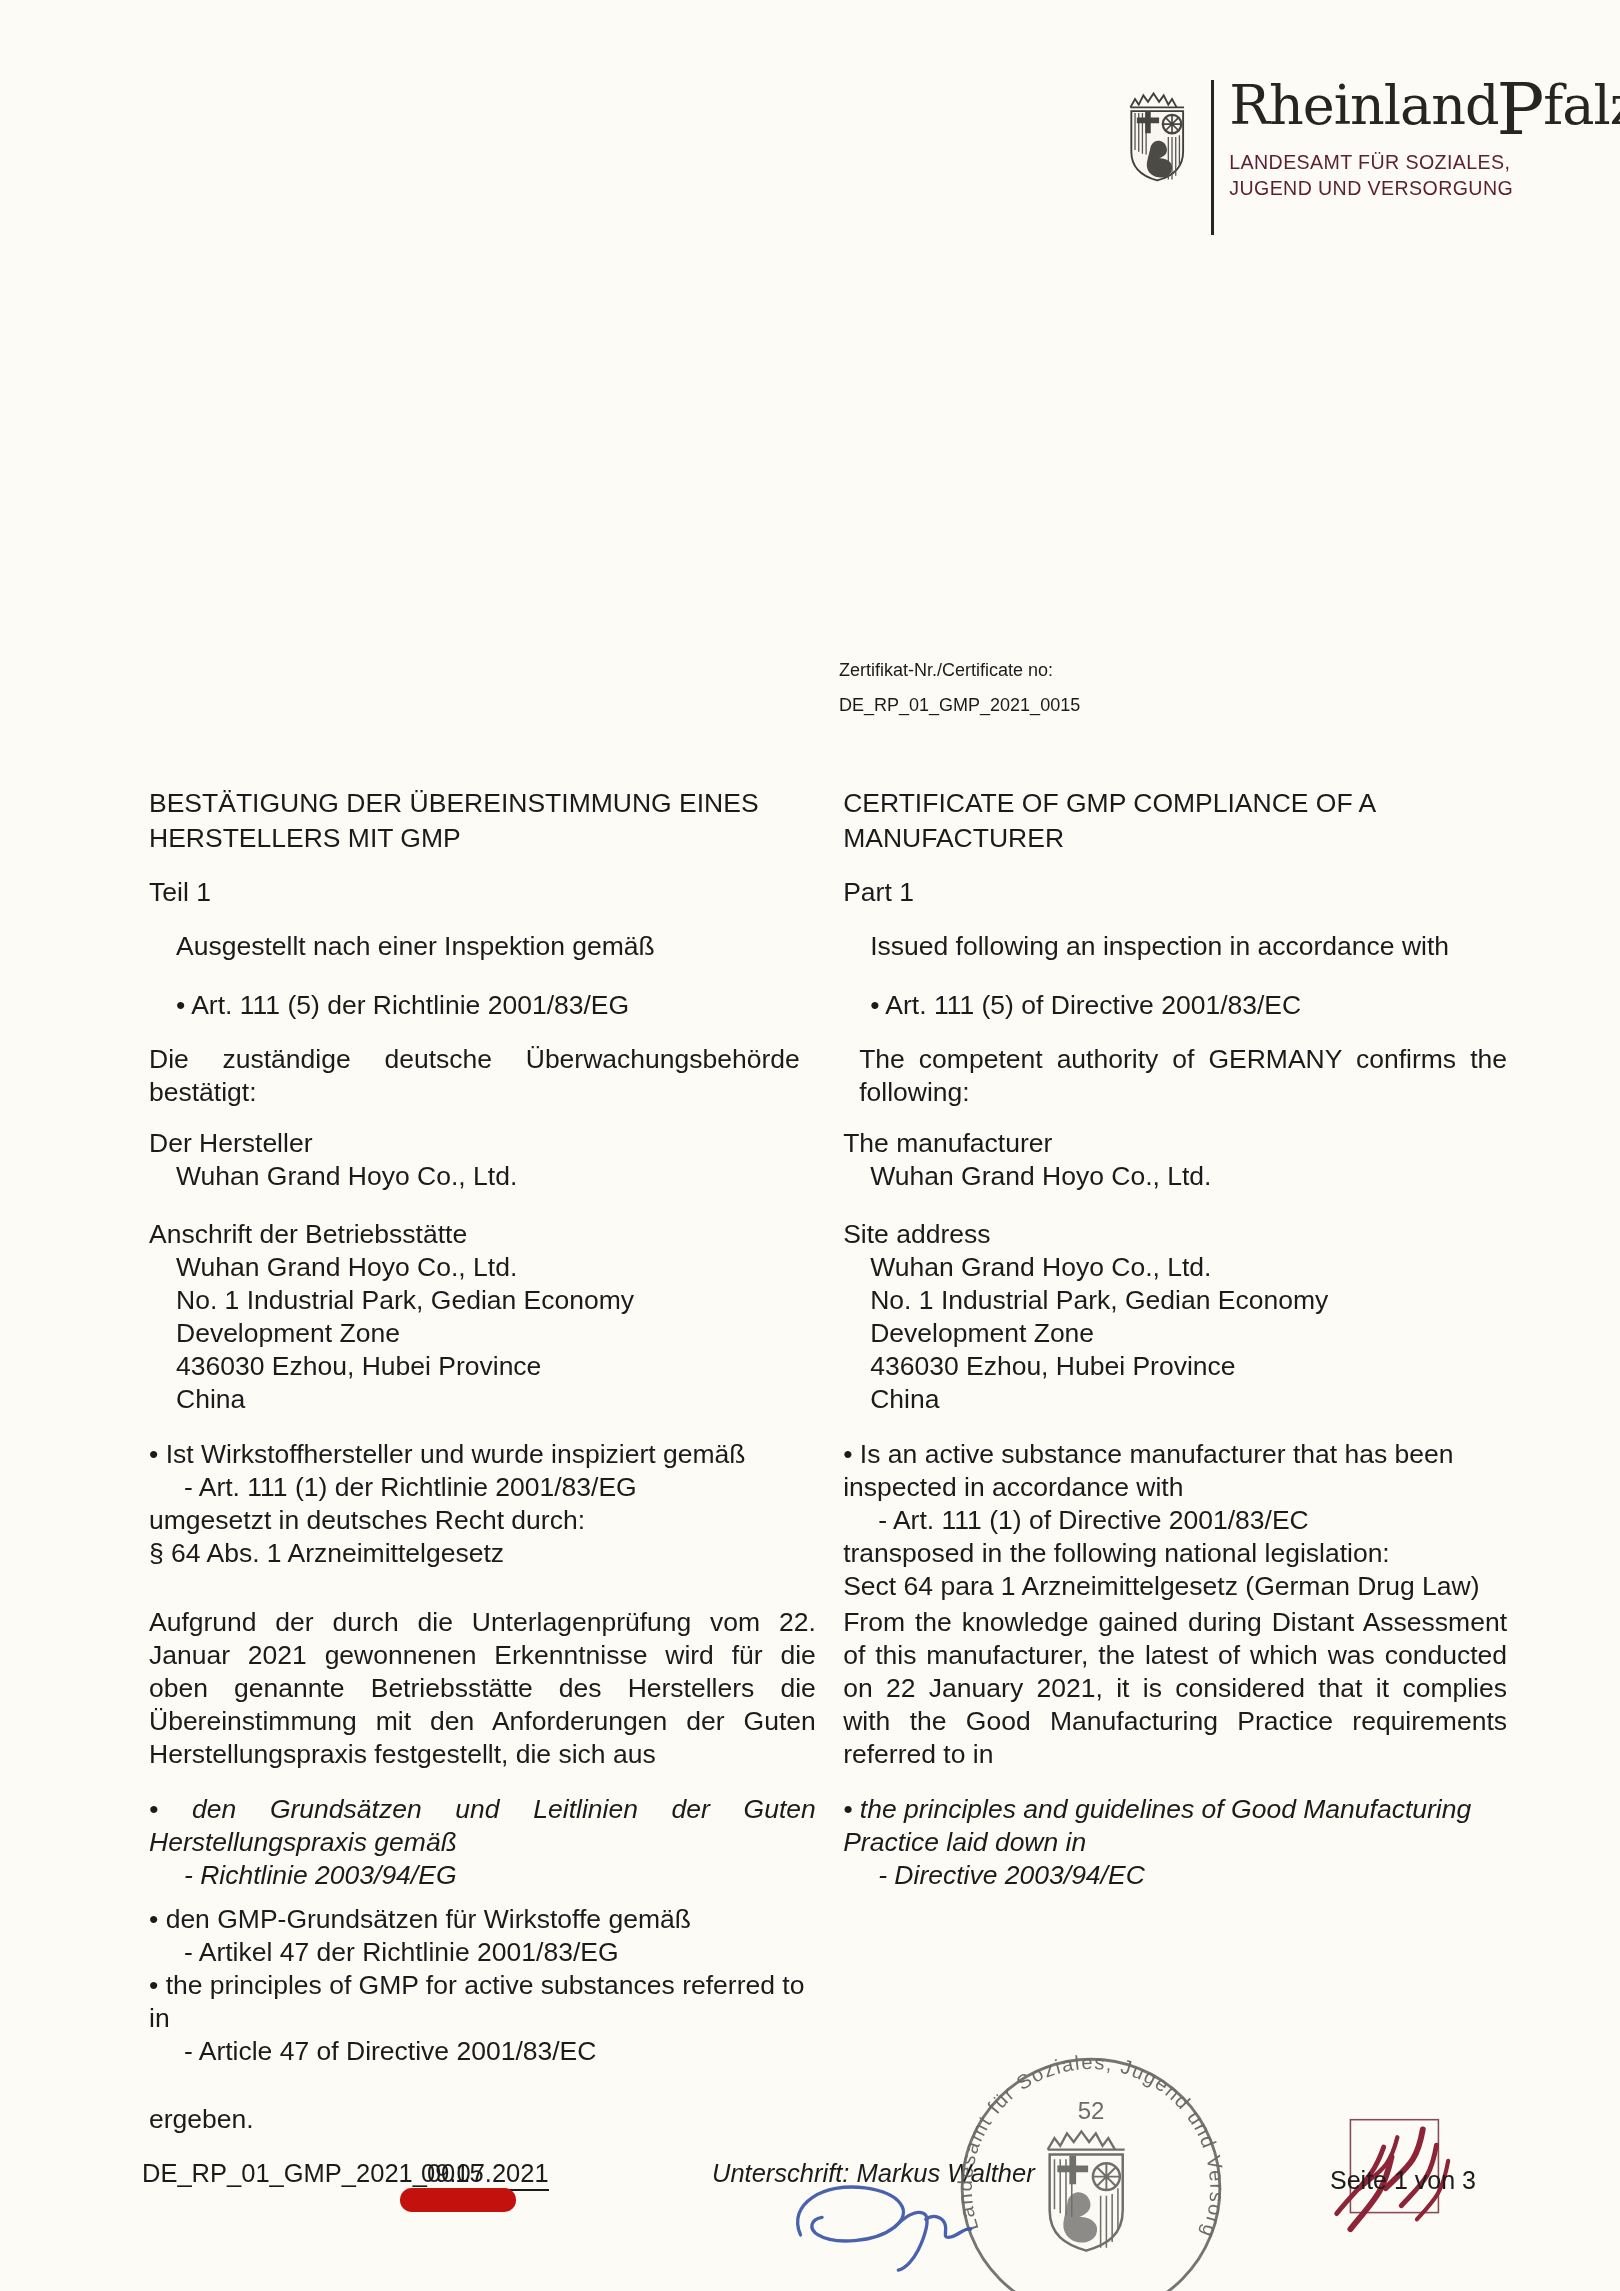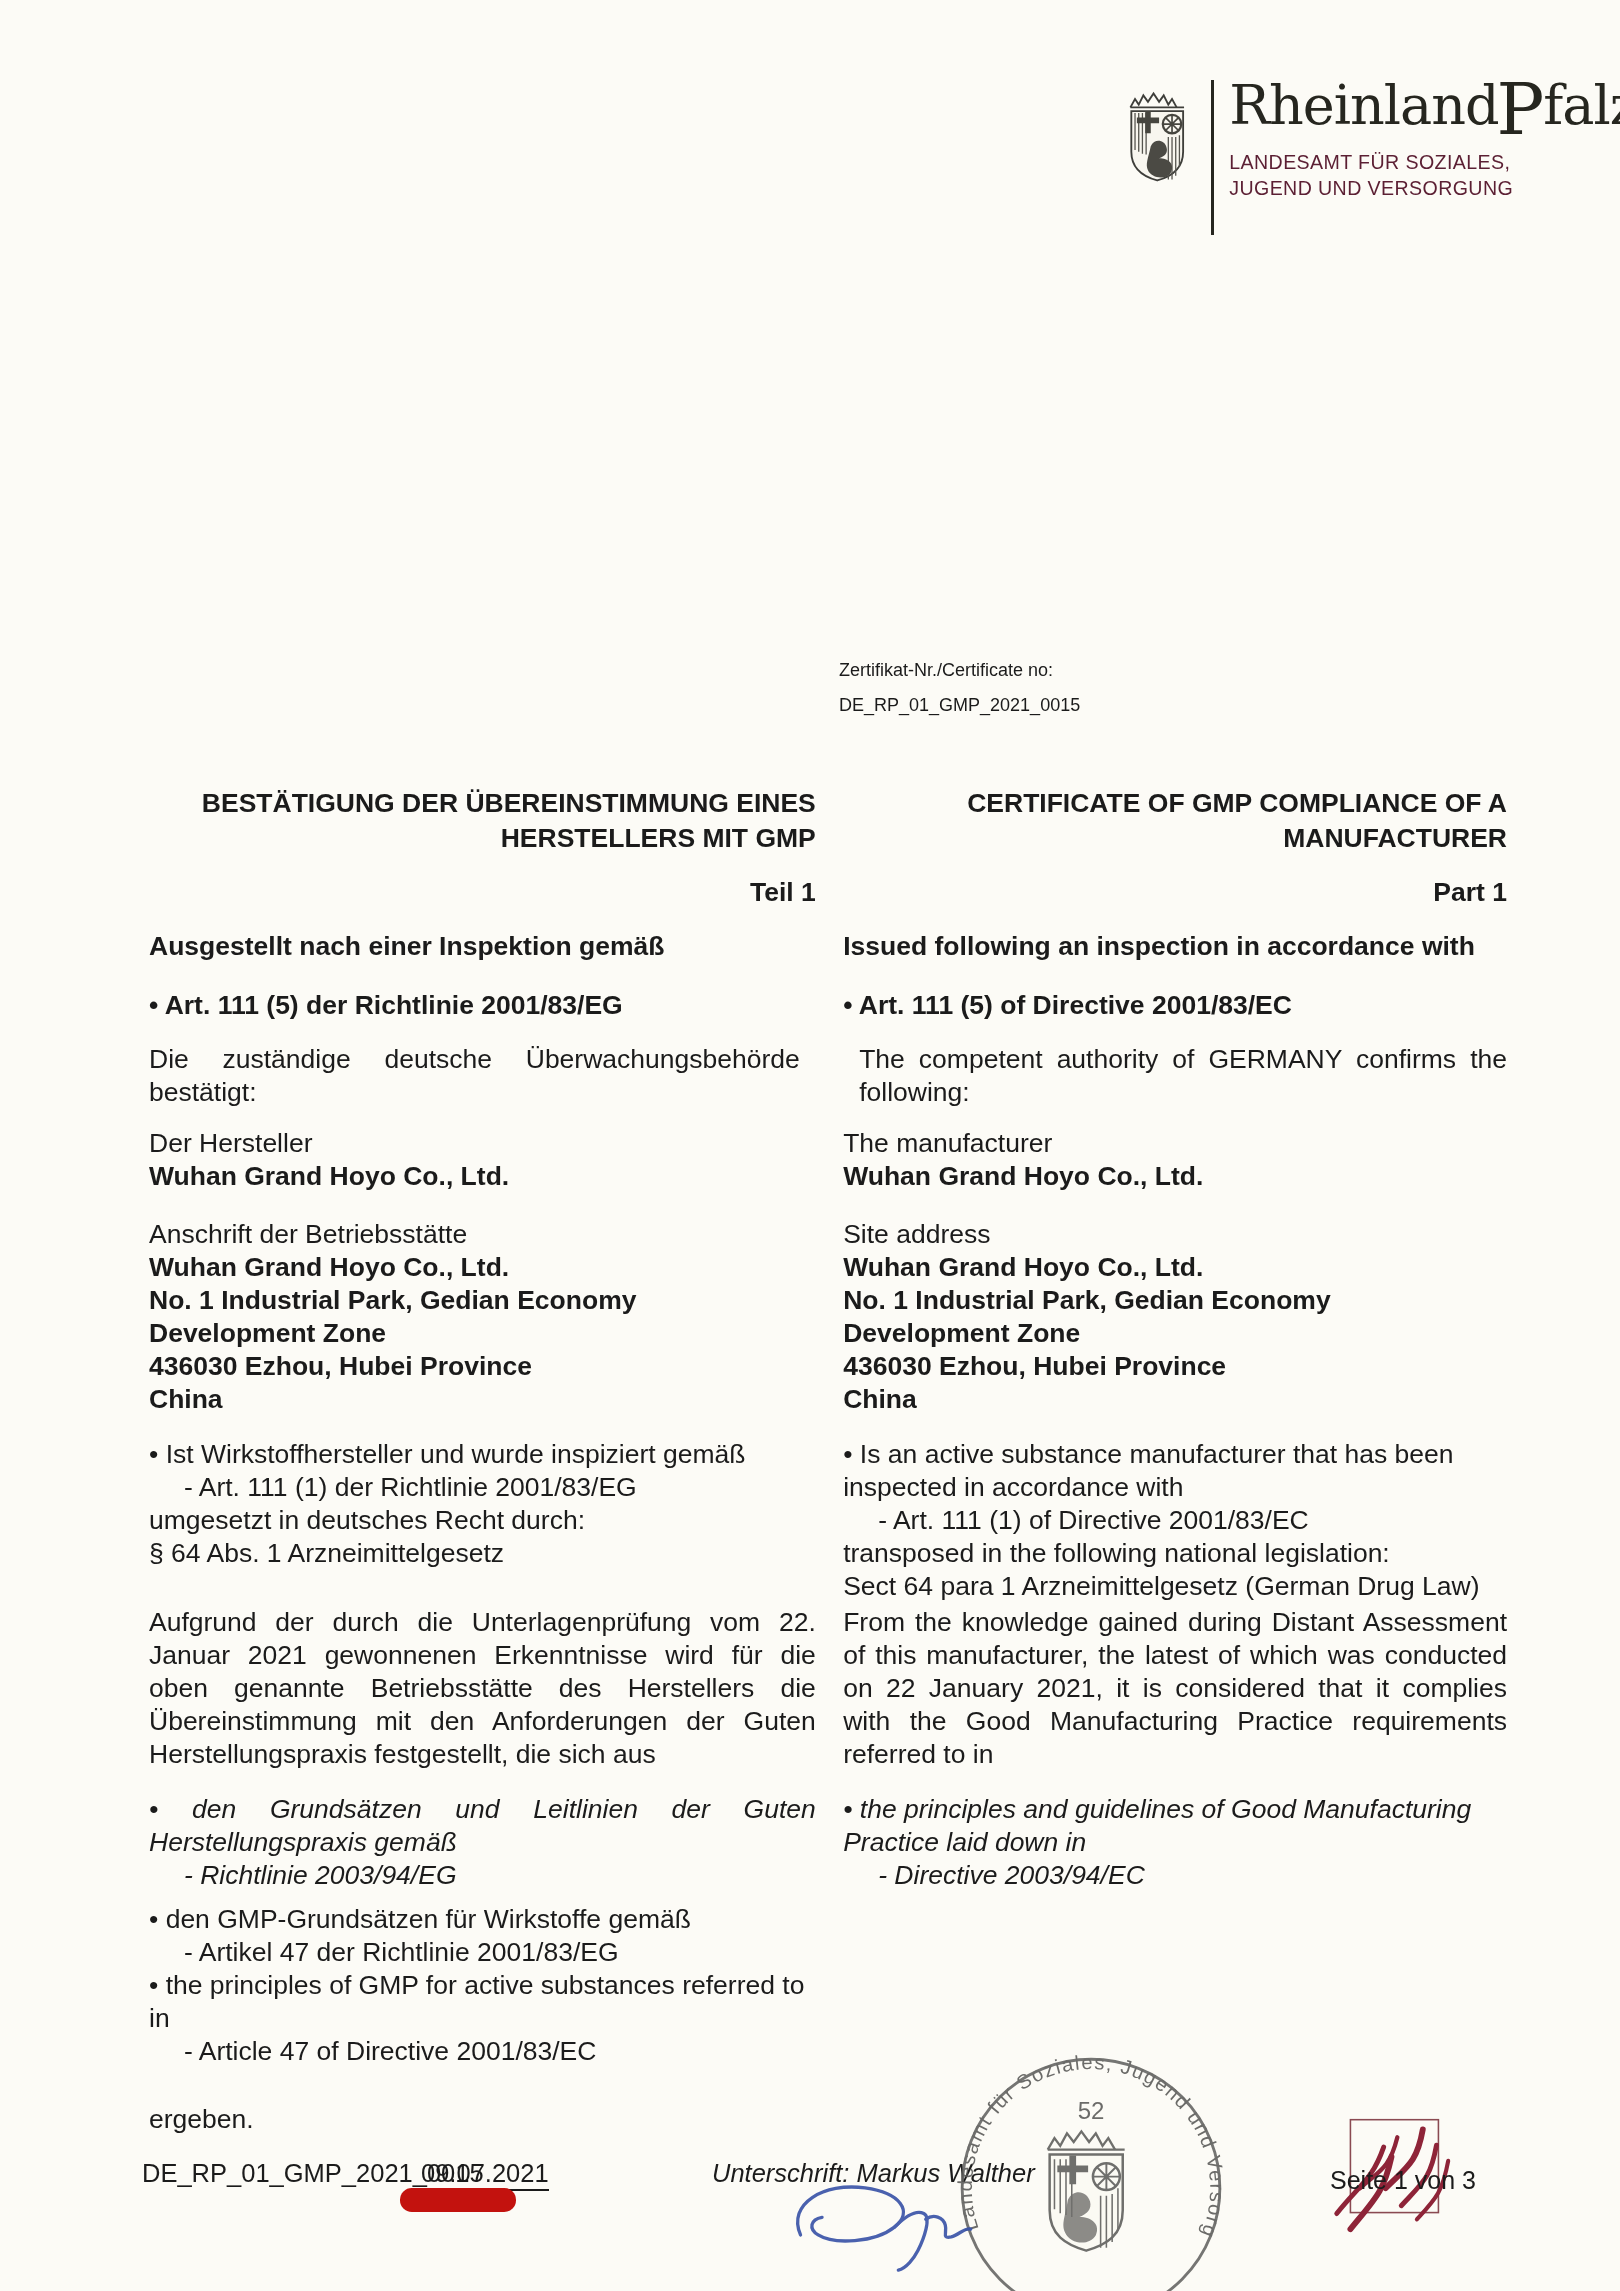--- a/index.html
+++ b/index.html
@@ -15,24 +15,24 @@
   .brand-line{font-family:"DejaVu Serif",serif;color:#26261f;font-size:54px;line-height:59px;letter-spacing:-1px;white-space:nowrap;}
   .brand-p{font-size:71px;line-height:29px;position:relative;top:9.8px;margin-left:-2px;}
   .agency{margin-top:13.7px;font-size:19.6px;line-height:26.5px;letter-spacing:0.4px;font-weight:500;}
   
   .certno{position:absolute;left:839px;top:653px;font-size:18px;line-height:35px;}
   
   .columns{position:absolute;left:149px;top:786px;width:1358px;font-size:26.5px;line-height:33px;}
   .row{display:flex;}
   .cell-de{width:667px;margin-right:27.4px;}
   .cell-en{width:664px;}
-  .ctr{text-align:right;font-weight:bold;}
+  .ctr{text-align:left;font-weight:normal;}
   .title{line-height:35px;margin-bottom:19.6px;}
   .part{margin-bottom:21.6px;}
-  .bold{font-weight:bold;}
+  .bold{font-weight:normal;margin-left:27px;}
   .jst{text-align:justify;}
   .ind{padding-left:35px;}
   .mb16{margin-bottom:3px;}.mb18{margin-bottom:17.6px;gap:32px;}.mb22{margin-bottom:21.6px;}
   .mb26{margin-bottom:25.5px;}.mb30{margin-bottom:11px;font-style:italic;}.mb36{margin-bottom:35px;flex-direction:column;}
   
   .footer-cert{position:absolute;left:142px;top:2159px;font-size:25.5px;}
   .footer-date{position:absolute;left:421px;top:2159px;font-size:25.5px;border-bottom:2px solid #1a1a1a;padding-bottom:1px;}
   .redaction{position:absolute;left:400px;top:2188px;width:116px;height:23.5px;border-radius:11.8px;background:#c3120e;z-index:4;}
   .sig-line{position:absolute;left:712px;top:2159px;font-size:25.5px;white-space:nowrap;font-style:italic;}
   .signature-svg{position:absolute;left:779px;top:2174px;z-index:3;}

